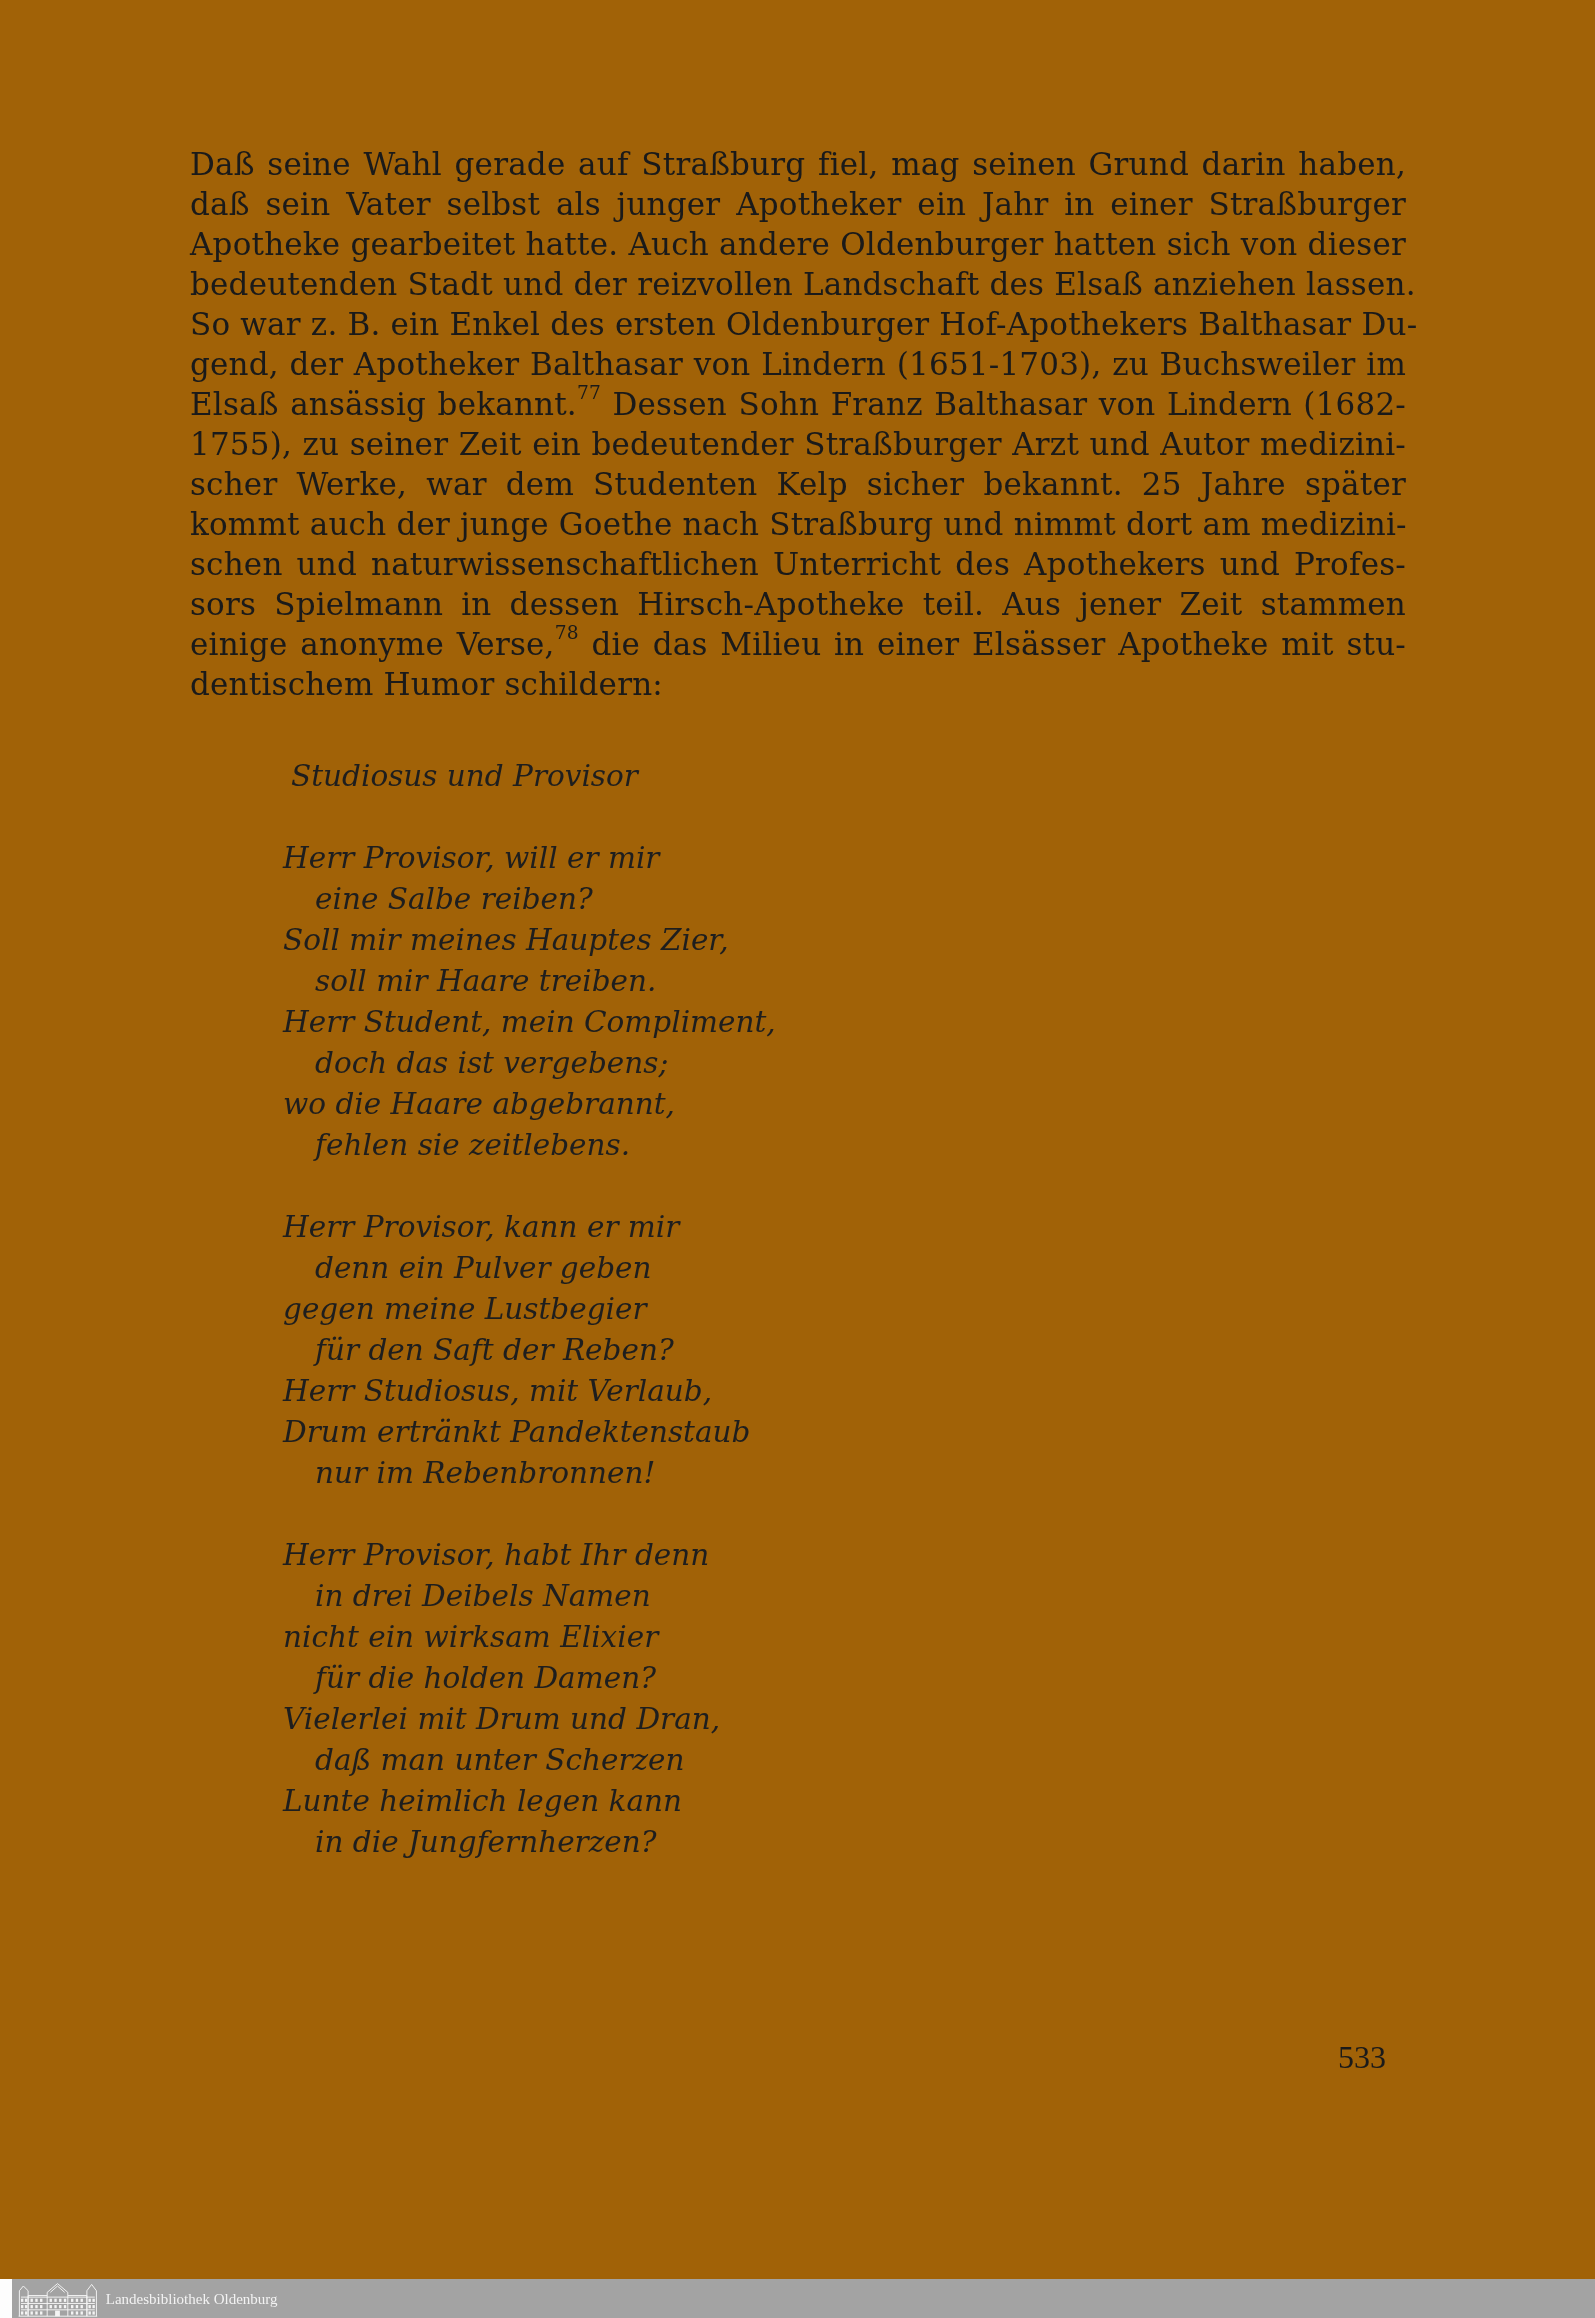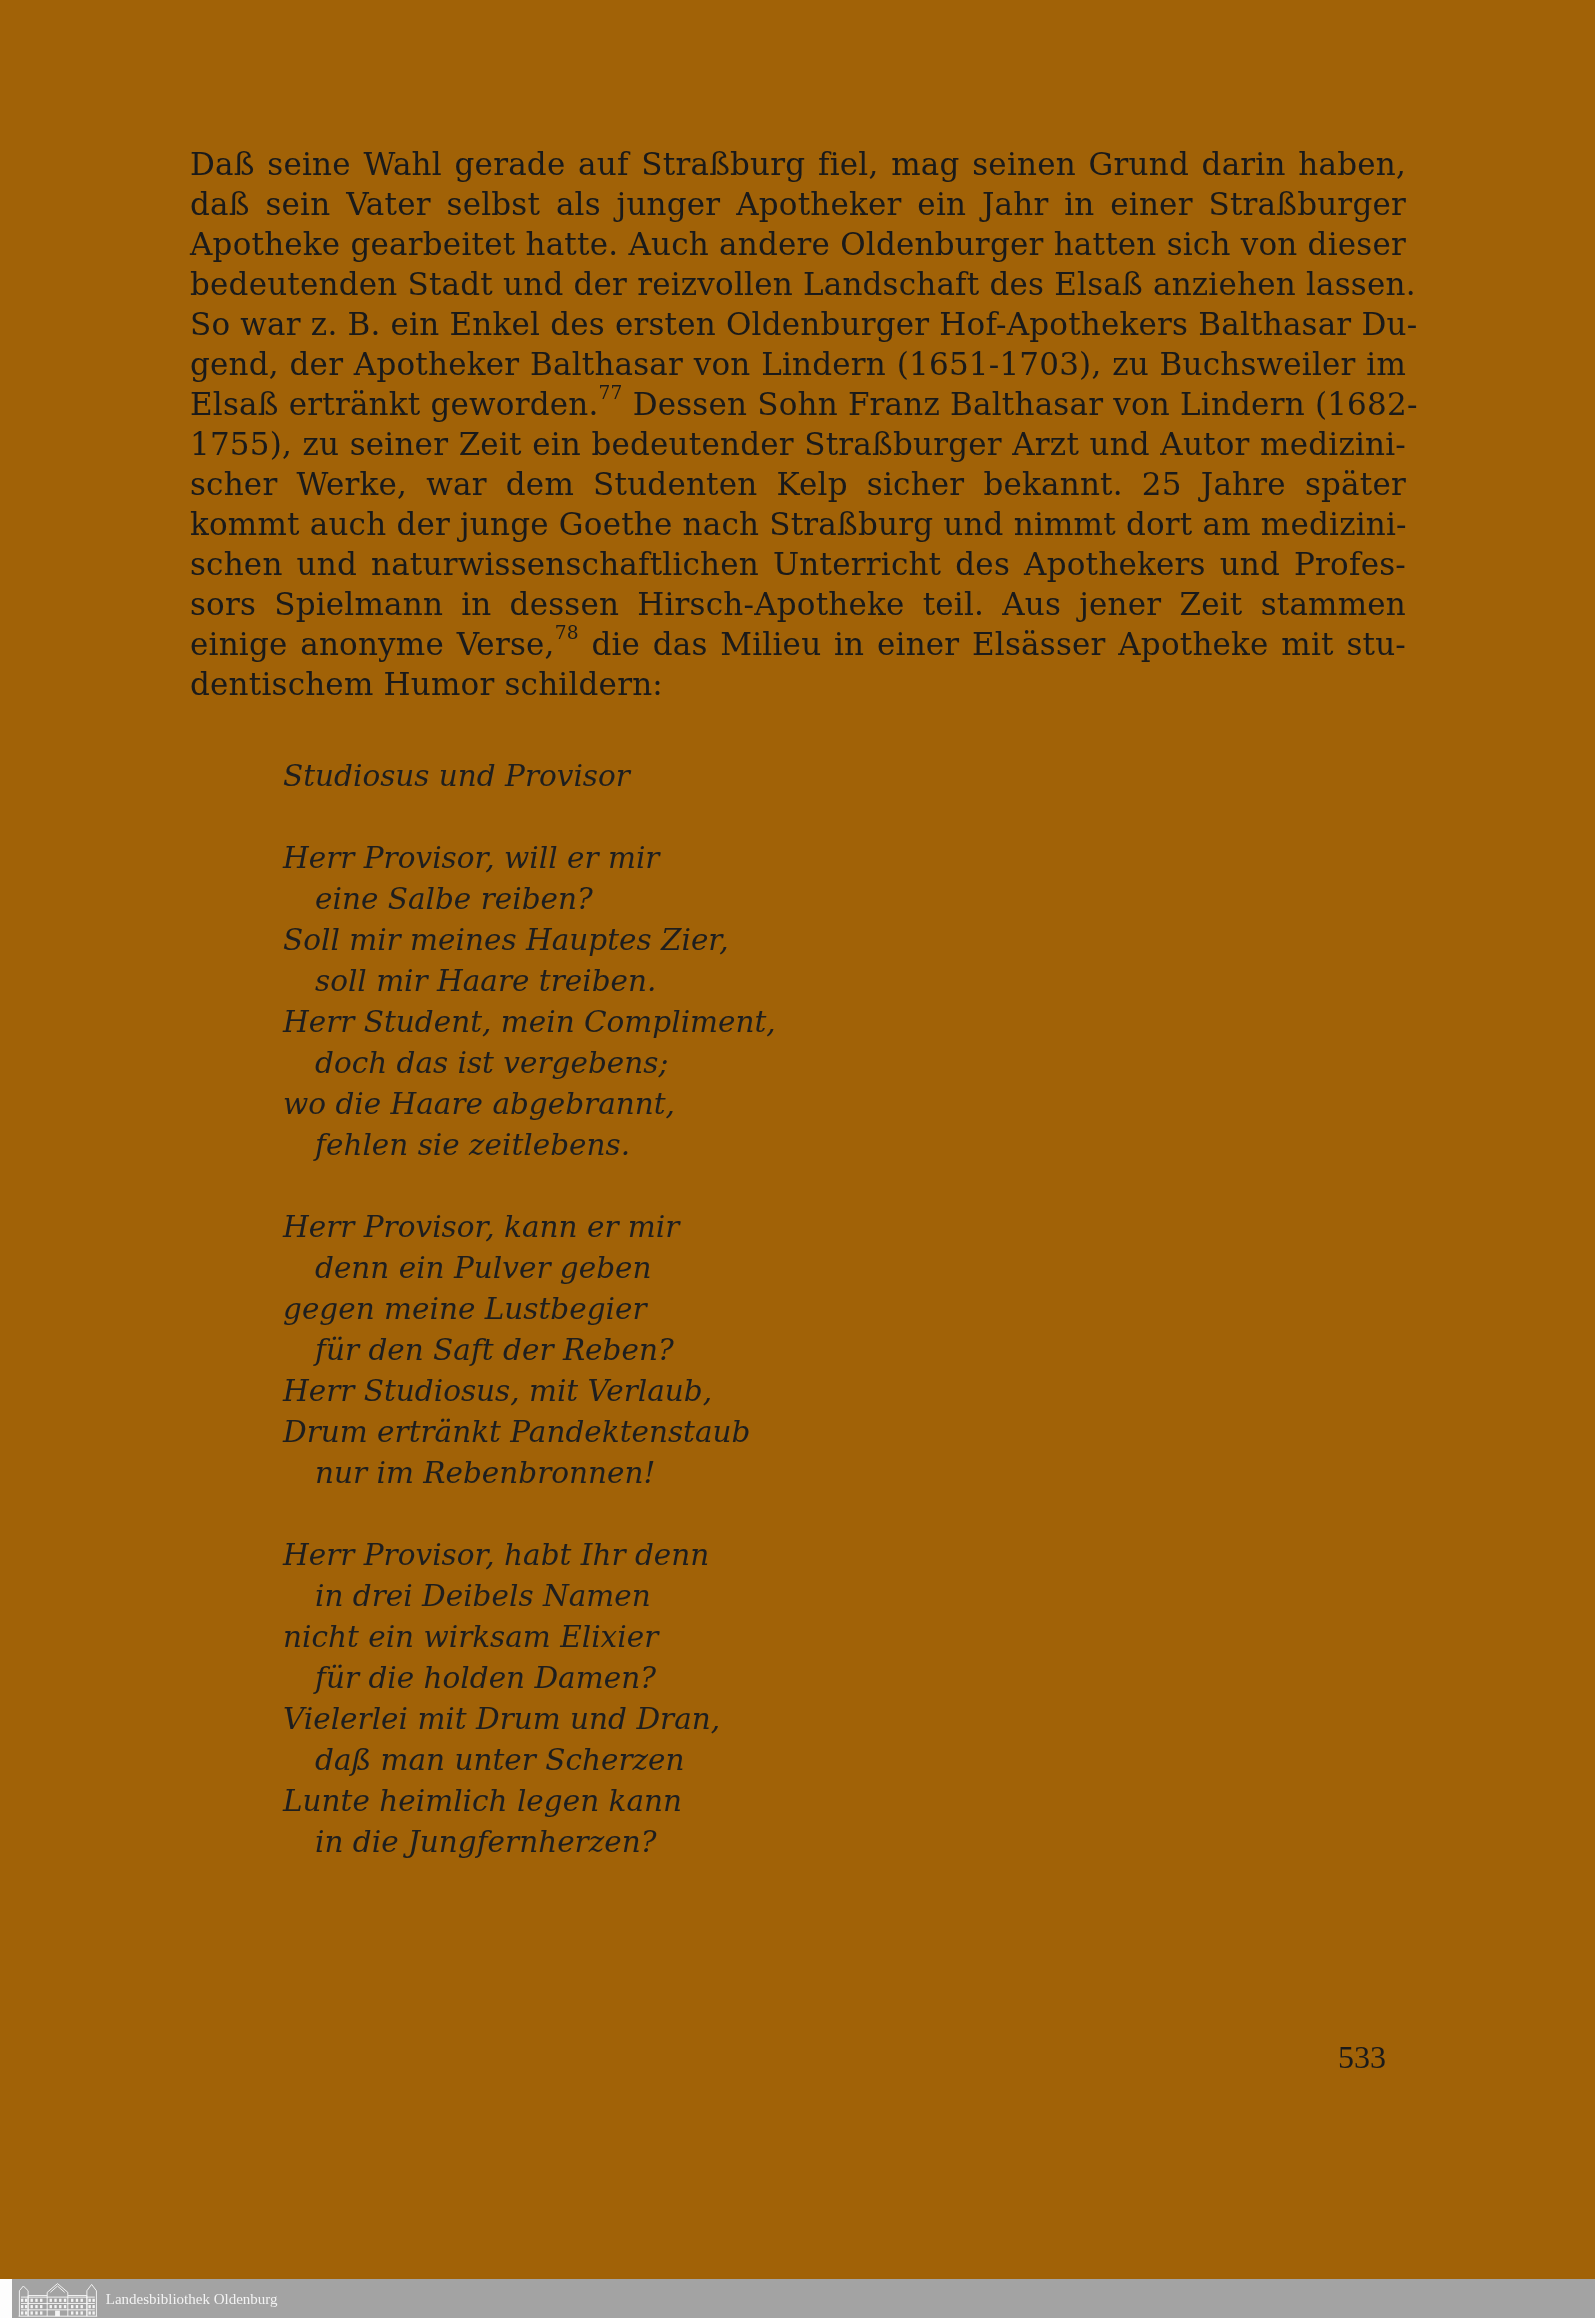--- a/index.html
+++ b/index.html
@@ -24,21 +24,21 @@
     height: 40px;
   }
   .prose .line.last { text-align-last: left; }
   .prose sup { font-size: 60%; vertical-align: 0; position: relative; top: -0.85em; line-height: 0; }
   .poem {
     position: absolute; left: 283px; top: 756px;
     font-family: "DejaVu Serif", "Liberation Serif", serif;
     font-style: italic; font-size: 29.5px; line-height: 41px;
     color: #1e1e1e;
   }
-  .poem .title { display: block; height: 41px; margin-bottom: 41px; }
+  .poem .title { display: block; height: 41px; margin-bottom: 41px; margin-left: 8px; }
   .poem .stanza { margin-bottom: 41px; }
   .poem .vline { display: block; height: 41px; white-space: nowrap; }
   .poem .vline.indent { padding-left: 32px; }
   .page-number {
     position: absolute; left: 1338px; top: 2039px;
     font-family: "Liberation Serif", serif; font-size: 32px; color: #1a1a1a;
   }
   .footer-bar {
     position: absolute; left: 12px; top: 2279px; width: 1595px; height: 40px;
     background: #a3a3a3; display: flex; align-items: center;
@@ -55,21 +55,21 @@
 <div class="page">
 
   <div class="prose">
     <span class="line">Daß seine Wahl gerade auf Straßburg fiel, mag seinen Grund darin haben,</span>
     <span class="line">daß sein Vater selbst als junger Apotheker ein Jahr in einer Straßburger</span>
     <span class="line">Apotheke gearbeitet hatte. Auch andere Oldenburger hatten sich von dieser</span>
     <span class="line">bedeutenden Stadt und der reizvollen Landschaft des Elsaß anziehen lassen.</span>
     <span class="line">So war z. B. ein Enkel des ersten Oldenburger Hof-Apothekers Balthasar Du-</span>
     <span class="line">gend, der Apotheker Balthasar von Lindern (1651-1703), zu Buchsweiler im</span>
     <span class="line">
-      <span>Elsaß ertränkt geworden.</span><sup>77</sup>
+      <span>Elsaß ansässig bekannt.</span><sup>77</sup>
       <span>Dessen Sohn Franz Balthasar von Lindern (1682-</span>
     </span>
     <span class="line">1755), zu seiner Zeit ein bedeutender Straßburger Arzt und Autor medizini-</span>
     <span class="line">scher Werke, war dem Studenten Kelp sicher bekannt. 25 Jahre später</span>
     <span class="line">kommt auch der junge Goethe nach Straßburg und nimmt dort am medizini-</span>
     <span class="line">schen und naturwissenschaftlichen Unterricht des Apothekers und Profes-</span>
     <span class="line">sors Spielmann in dessen Hirsch-Apotheke teil. Aus jener Zeit stammen</span>
     <span class="line">
       <span>einige anonyme Verse,</span><sup>78</sup>
       <span>die das Milieu in einer Elsässer Apotheke mit stu-</span>

